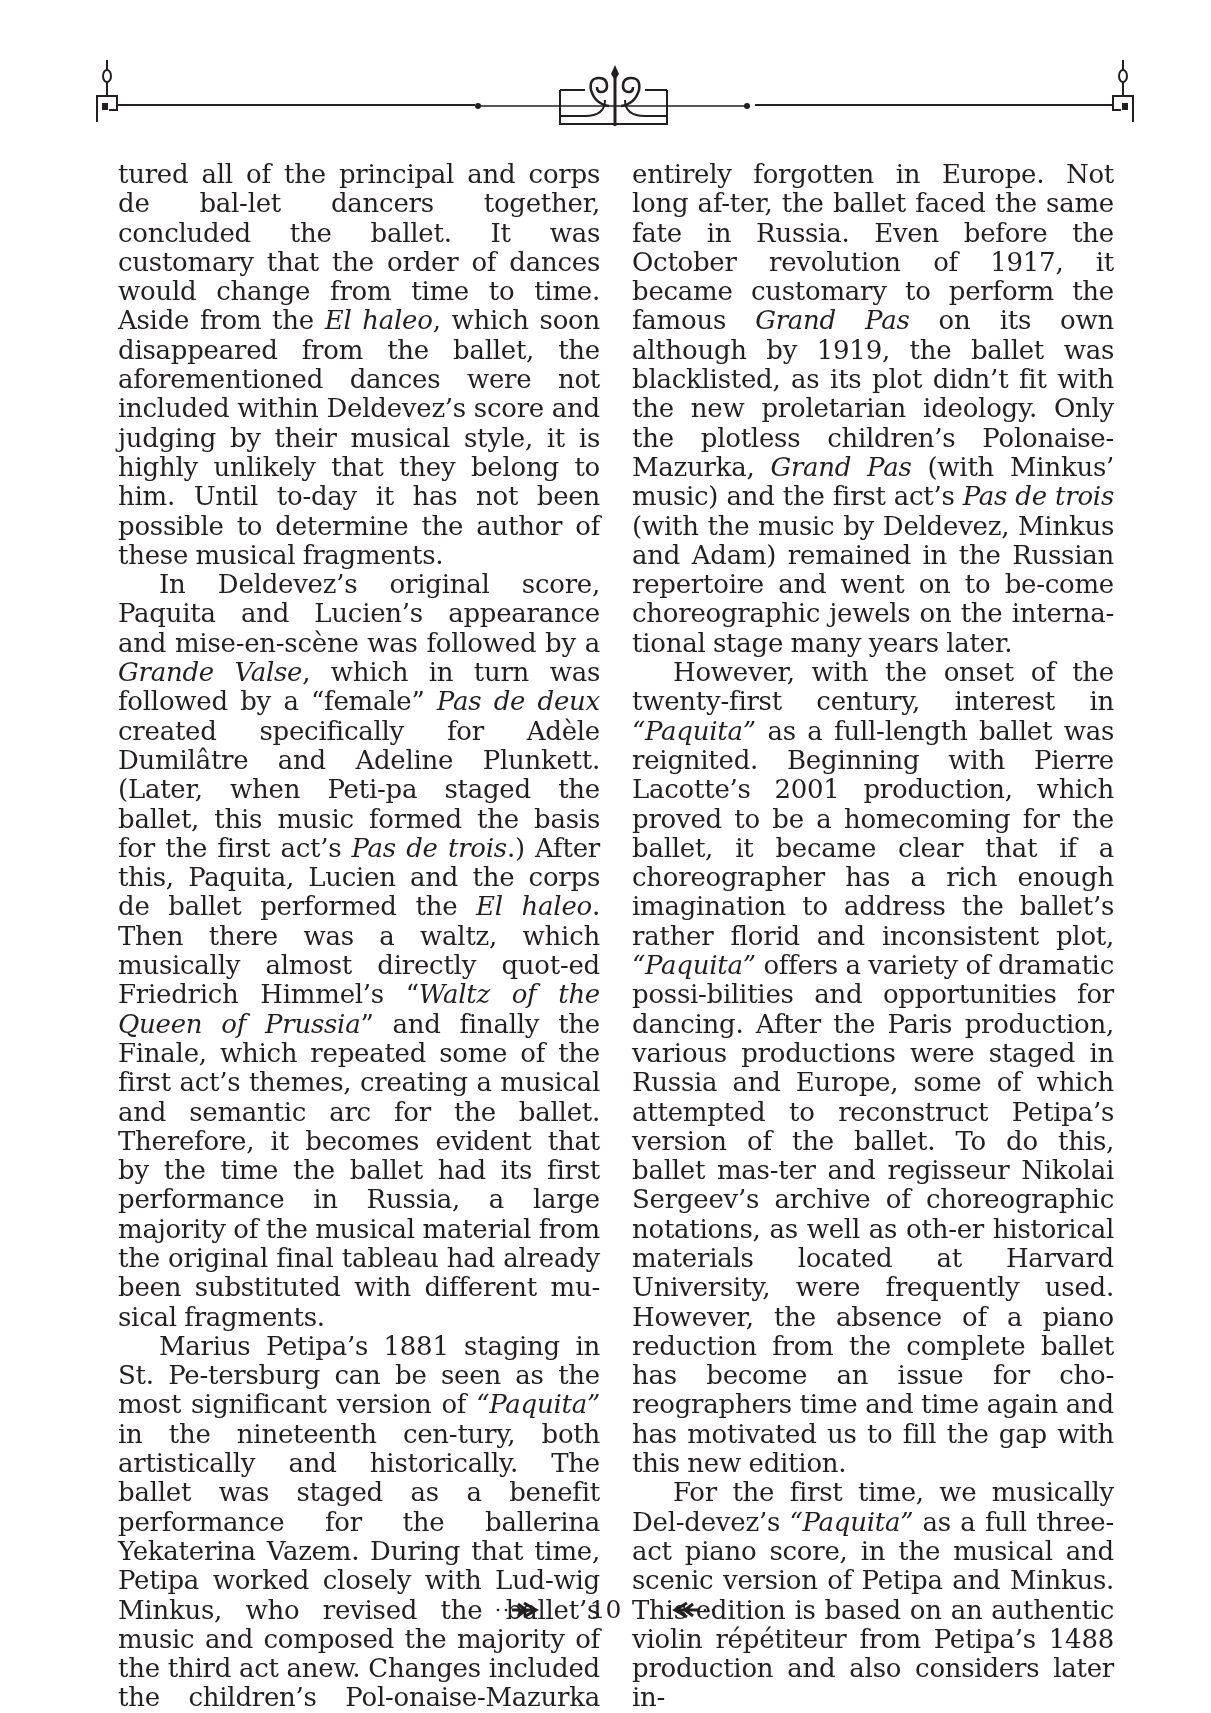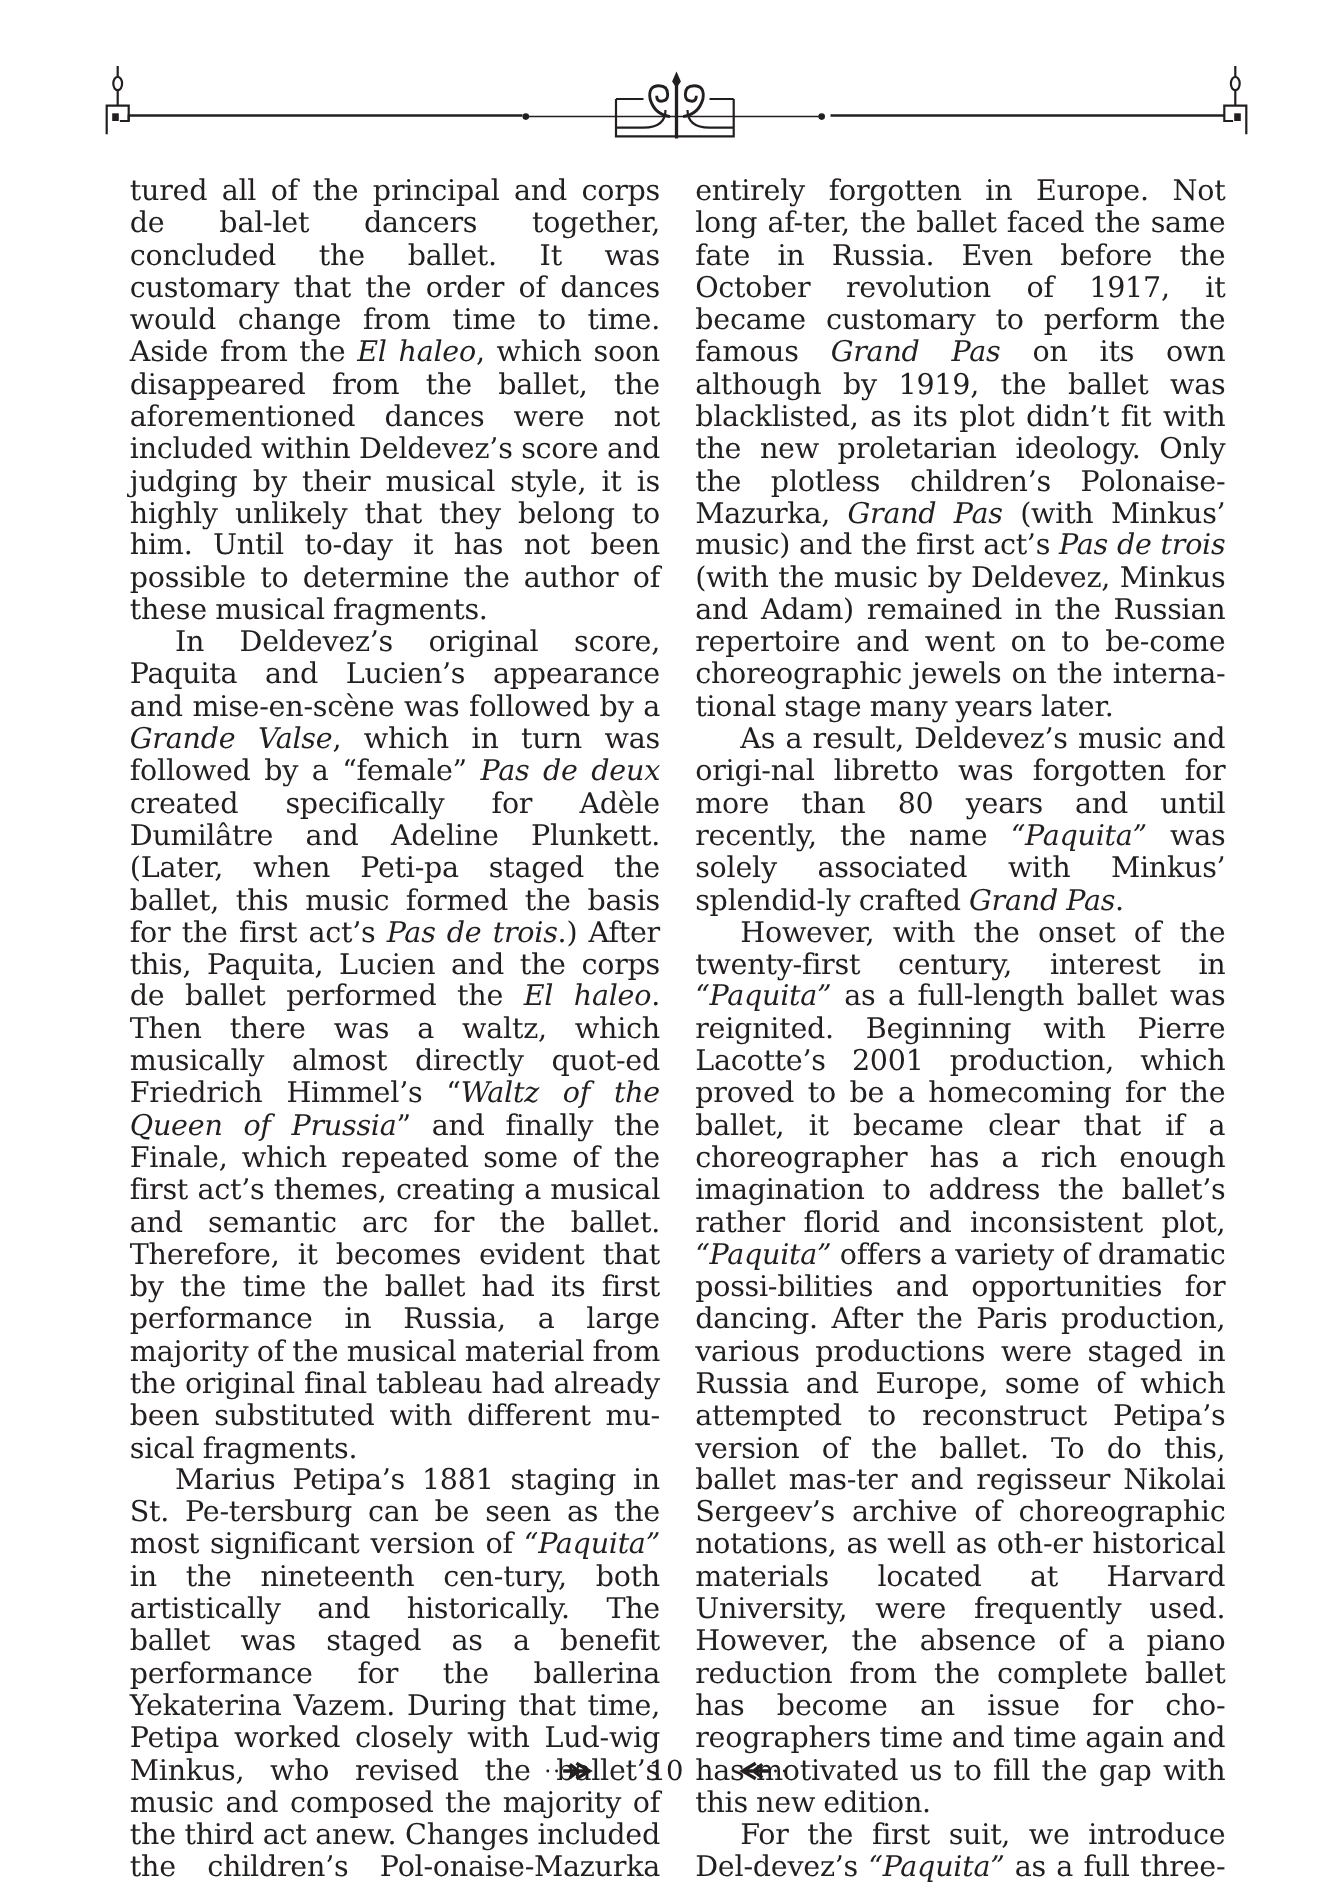--- a/index.html
+++ b/index.html
@@ -50,23 +50,22 @@
 </div>
 
 <div class="columns">
   <div class="col" id="left-col">
       <p class="first"><span>tured all of the principal and corps de bal-let dancers together, concluded the ballet. It was customary that the order of dances would change from time to time. Aside from the </span><em>El haleo</em><span>, which soon disappeared from the ballet, the aforementioned dances were not included within Deldevez’s score and judging by their musical style, it is highly unlikely that they belong to him. Until to-day it has not been possible to determine the author of these musical fragments.</span></p>
       <p><span>In Deldevez’s original score, Paquita and Lucien’s appearance and mise-en-scène was followed by a </span><em>Grande Valse</em><span>, which in turn was followed by a “female” </span><em>Pas de deux</em><span> created specifically for Adèle Dumilâtre and Adeline Plunkett. (Later, when Peti-pa staged the ballet, this music formed the basis for the first act’s </span><em>Pas de trois</em><span>.) After this, Paquita, Lucien and the corps de ballet performed the </span><em>El haleo</em><span>. Then there was a waltz, which musically almost directly quot-ed Friedrich Himmel’s “</span><em>Waltz of the Queen of Prussia</em><span>” and finally the Finale, which repeated some of the first act’s themes, creating a musical and semantic arc for the ballet. Therefore, it becomes evident that by the time the ballet had its first performance in Russia, a large majority of the musical material from the original final tableau had already been substituted with different mu-sical fragments.</span></p>
       <p><span>Marius Petipa’s 1881 staging in St. Pe-tersburg can be seen as the most significant version of </span><em>“Paquita”</em><span> in the nineteenth cen-tury, both artistically and historically. The ballet was staged as a benefit performance for the ballerina Yekaterina Vazem. During that time, Petipa worked closely with Lud-wig Minkus, who revised the ballet’s music and composed the majority of the third act anew. Changes included the children’s Pol-onaise-Mazurka and festive </span><em>Grand Pas</em><span> in the finale. In doing so, the ballet gained a new lease of life and was updated to suit the tastes and requirements of the era.</span></p>
     </div>
   <div class="col" id="right-col">
       <p class="first"><span>entirely forgotten in Europe. Not long af-ter, the ballet faced the same fate in Russia. Even before the October revolution of 1917, it became customary to perform the famous </span><em>Grand Pas</em><span> on its own although by 1919, the ballet was blacklisted, as its plot didn’t fit with the new proletarian ideology. Only the plotless children’s Polonaise-Mazurka, </span><em>Grand Pas</em><span> (with Minkus’ music) and the first act’s </span><em>Pas de trois</em><span> (with the music by Deldevez, Minkus and Adam) remained in the Russian repertoire and went on to be-come choreographic jewels on the interna-tional stage many years later.</span></p>
-      <p><span>As a result, Deldevez’s music and origi-nal libretto was forgotten for more than 80 years and until recently, the name </span><em>“Paquita”</em><span> was solely associated with Minkus’ splendid-ly crafted </span><em>Grand Pas</em><span>.</span></p>
       <p><span>However, with the onset of the twenty-first century, interest in </span><em>“Paquita”</em><span> as a full-length ballet was reignited. Beginning with Pierre Lacotte’s 2001 production, which proved to be a homecoming for the ballet, it became clear that if a choreographer has a rich enough imagination to address the ballet’s rather florid and inconsistent plot, </span><em>“Paquita”</em><span> offers a variety of dramatic possi-bilities and opportunities for dancing. After the Paris production, various productions were staged in Russia and Europe, some of which attempted to reconstruct Petipa’s version of the ballet. To do this, ballet mas-ter and regisseur Nikolai Sergeev’s archive of choreographic notations, as well as oth-er historical materials located at Harvard University, were frequently used. However, the absence of a piano reduction from the complete ballet has become an issue for cho-reographers time and time again and has motivated us to fill the gap with this new edition.</span></p>
-      <p><span>For the first suit, we introduce Del-devez’s </span><em>“Paquita”</em><span> as a full three-act piano score, in the musical and scenic version of Petipa and Minkus. This edition is based on an authentic violin répétiteur from Petipa’s 1488 production and also considers later in-</span></p>
+      <p><span>For the first time, we musically Del-devez’s </span><em>“Paquita”</em><span> as a full three-act piano score, in the musical and scenic version of Petipa and Minkus. This edition is based on an authentic violin répétiteur from Petipa’s 1488 production and also considers later in-</span></p>
     </div>
 </div>
 
 <div class="footer">
   <svg class="pgorn" viewBox="0 0 60 20">
     <circle cx="8" cy="10" r="1.3" fill="#231f20"></circle>
     <circle cx="16" cy="10" r="1.3" fill="#231f20"></circle>
     <path d="M22 10 H44 M34 3 L46 10 L34 17 M28 4 L36 10 L28 16" stroke="#231f20" stroke-width="3" fill="none"></path>
   </svg>
   <span>10</span>

